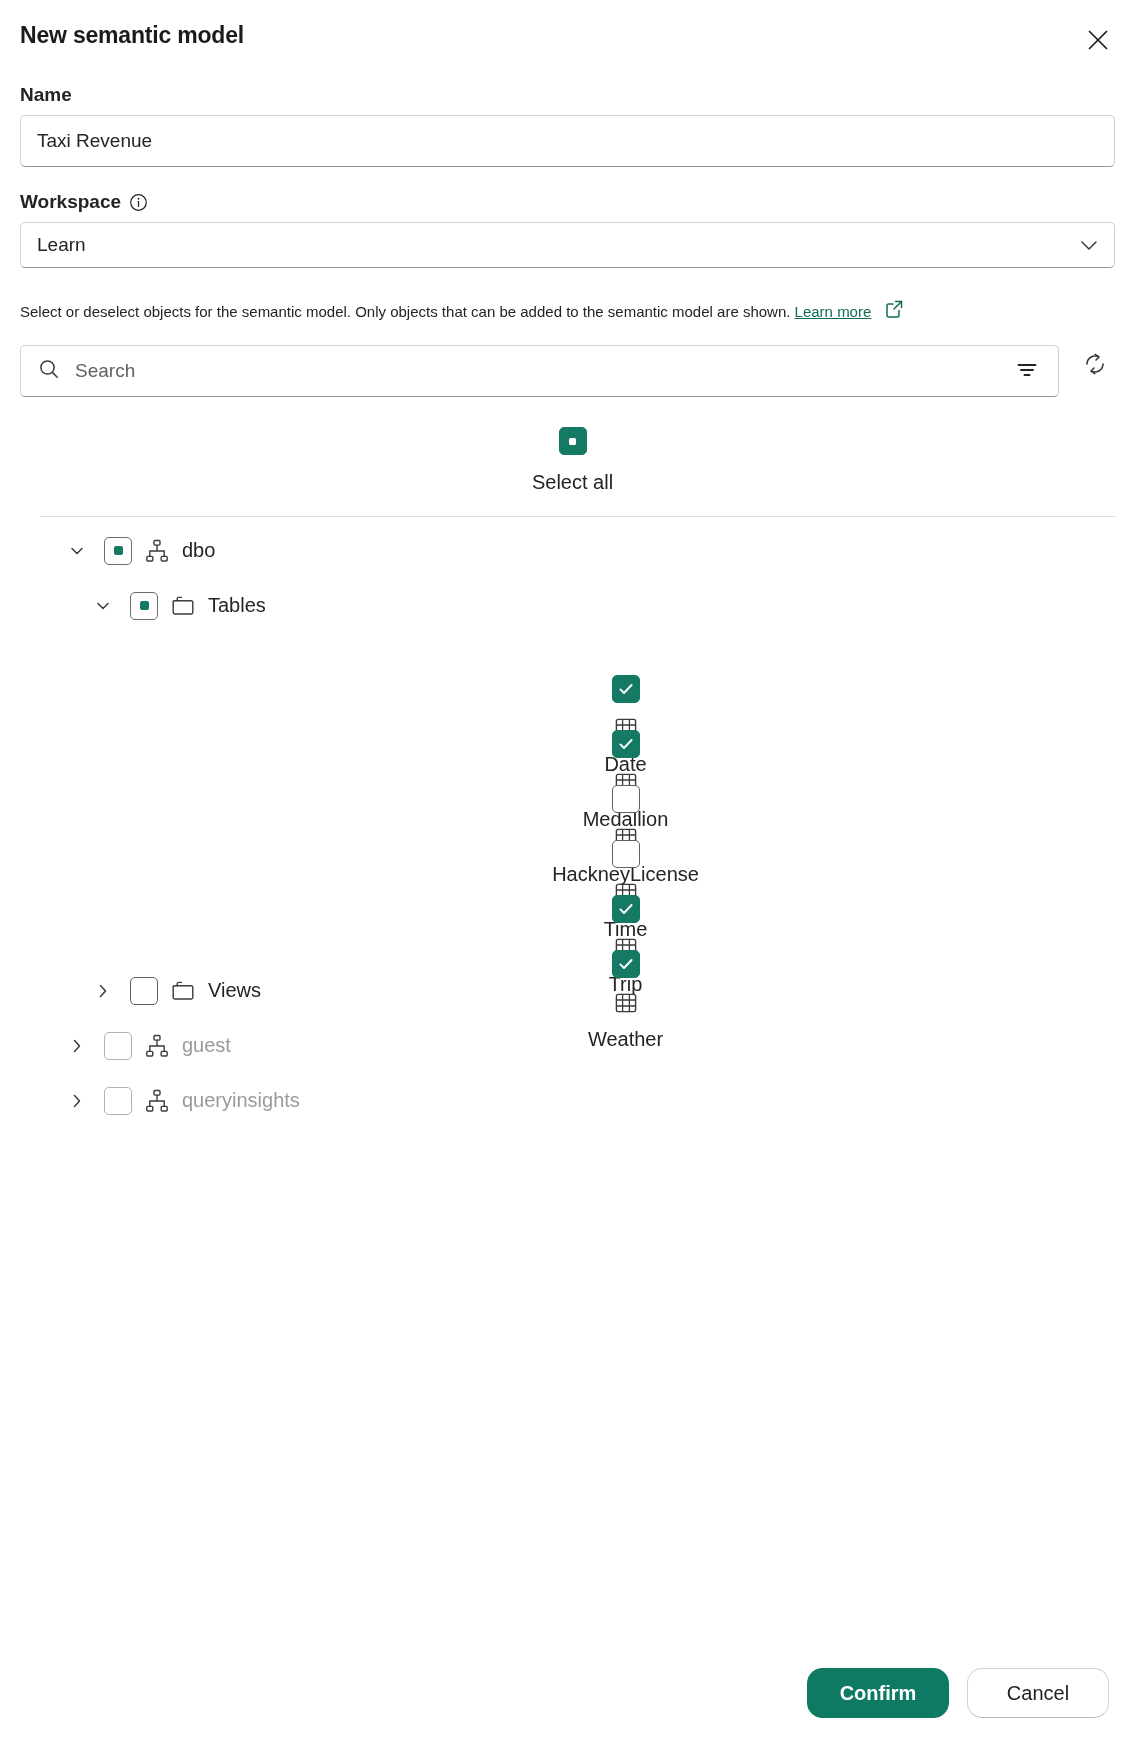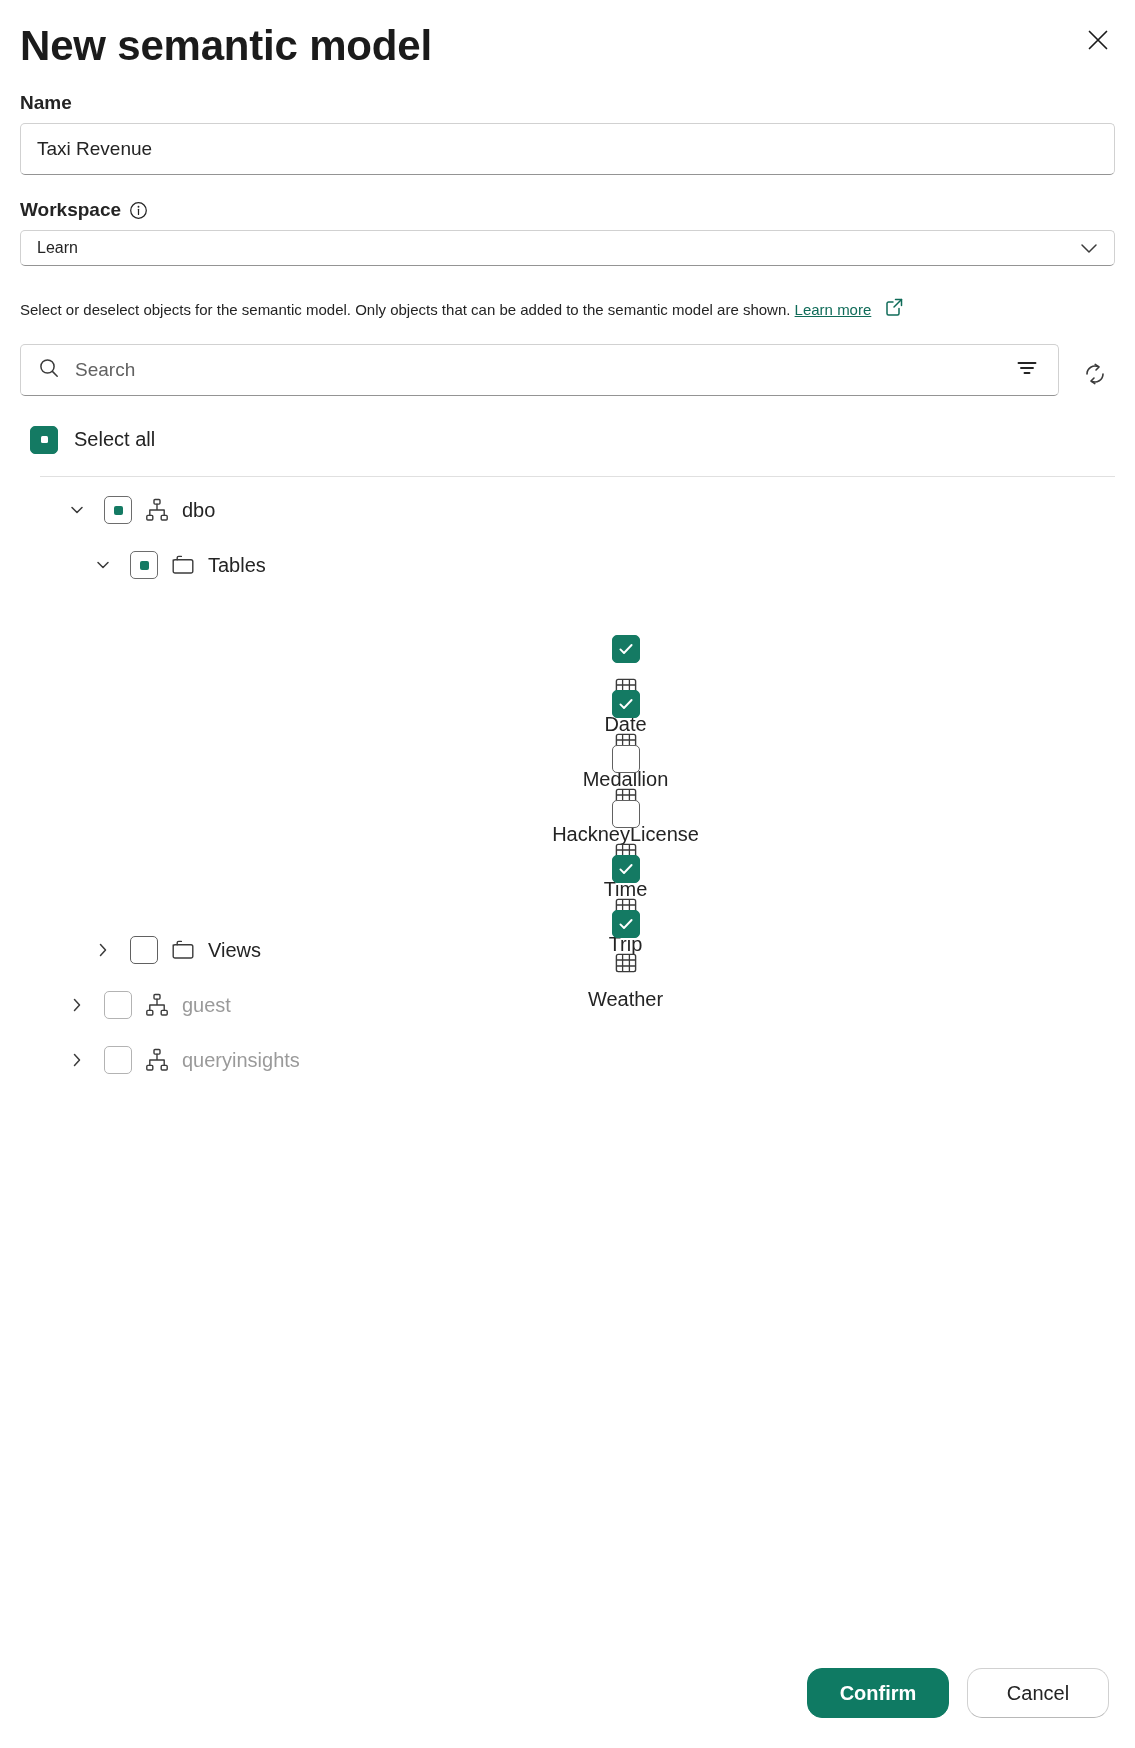--- a/index.html
+++ b/index.html
@@ -16,21 +16,21 @@
     padding: 22px 20px 0 20px;
     display: flex; flex-direction: column;
   }
 
   
   .dlg-header {
     display: flex; align-items: flex-start; justify-content: space-between;
     margin: 0 0 22px 0;
   }
   .dlg-title {
-    font-size: 42px; font-weight: 700; line-height: 1.15;
+    font-size: 23px; font-weight: 700; line-height: 1.15;
     letter-spacing: -0.2px; color: #1b1b1b; margin: 0;
   }
   .close-btn {
     width: 42px; height: 42px; border: none; background: transparent;
     display: flex; align-items: center; justify-content: center;
     cursor: pointer; border-radius: 4px; margin-top: -2px; margin-right: -4px;
   }
 
   
   .field-label {
@@ -43,25 +43,25 @@
     width: 100%; height: 52px;
     border: 1px solid #d1d1d1; border-bottom-color: #949494;
     border-radius: 5px; background: #fff;
     font-size: 19px; font-family: inherit; color: #242424;
     padding: 0 16px; outline: none;
   }
   .text-input::placeholder { color: #707070; }
 
   .select-wrap { position: relative; width: 100%; }
   .select-box {
-    width: 100%; height: 36px;
+    width: 100%; height: 46px;
     border: 1px solid #d1d1d1; border-bottom-color: #949494;
     border-radius: 5px; background: #fff;
     display: flex; align-items: center; padding: 0 16px;
-    font-size: 16px; color: #242424; cursor: pointer;
+    font-size: 19px; color: #242424; cursor: pointer;
   }
   .select-chevron {
     position: absolute; right: 14px; top: 50%; transform: translateY(-50%);
     pointer-events: none; display: flex;
   }
 
   .spacer-24 { height: 24px; }
 
   
   .description {
@@ -69,21 +69,21 @@
     margin: 30px 0 22px 0; max-width: 960px;
   }
   .learn-link {
     color: #0f6b58; text-decoration: underline; cursor: pointer;
   }
   .ext-link-icon {
     display: inline-flex; vertical-align: -3px; margin-left: 8px; cursor: pointer;
   }
 
   
-  .search-row { display: flex; align-items: flex-end; gap: 16px; }
+  .search-row { display: flex; align-items: flex-start; gap: 16px; }
   .search-box {
     flex: 1 1 auto; height: 52px;
     border: 1px solid #d1d1d1; border-bottom-color: #949494;
     border-radius: 5px; background: #fff;
     display: flex; align-items: center; padding: 0 14px 0 16px; gap: 12px;
   }
   .search-input {
     flex: 1 1 auto; border: none; outline: none; background: transparent;
     font-size: 19px; font-family: inherit; color: #242424; height: 100%;
   }
@@ -91,21 +91,21 @@
   .icon-btn {
     border: none; background: transparent; cursor: pointer;
     display: flex; align-items: center; justify-content: center;
     width: 34px; height: 34px; border-radius: 4px; flex: 0 0 auto;
   }
   .refresh-btn { width: 40px; height: 40px; }
 
   
   .select-all-row {
     display: flex; align-items: center; gap: 16px;
-    margin: 30px 0 0 10px; cursor: pointer;
+    margin: 30px 0 0 10px; cursor: pointer; flex-direction: column;
   }
   .select-all-label { font-size: 20px; color: #242424; }
   .divider { height: 1px; background: #e0e0e0; margin: 22px 0 0 20px; }
 
   
   .tree { margin-top: 6px; }
   .tree-row {
     display: flex; align-items: center; height: 55px;
     gap: 12px; cursor: pointer; padding-right: 10px;
   }

